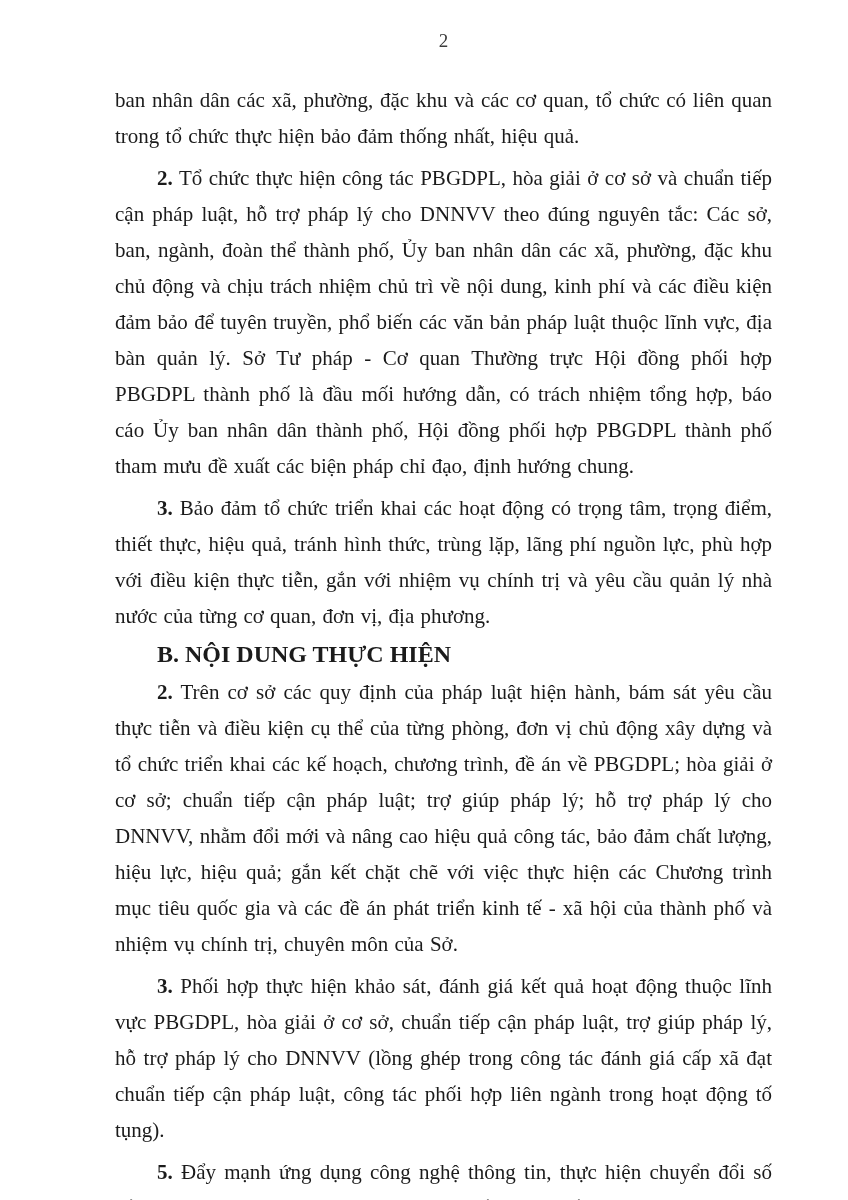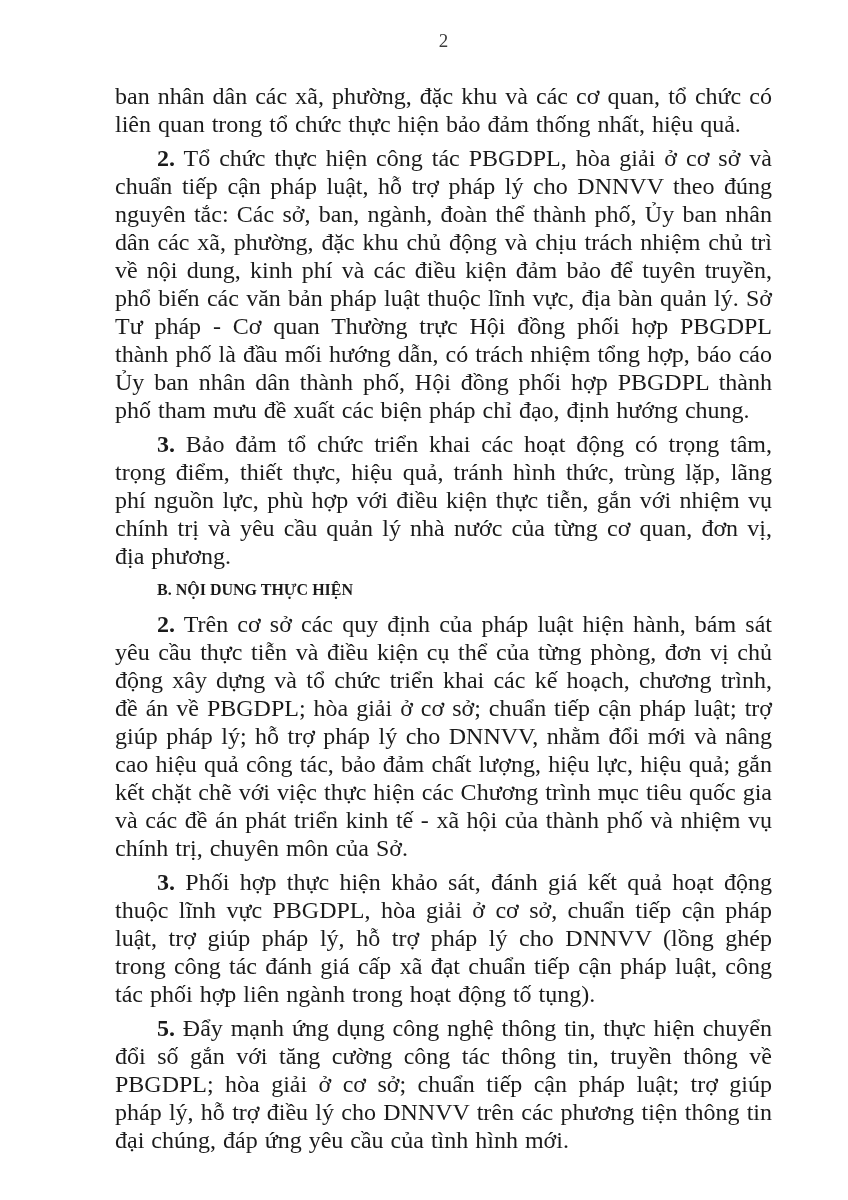--- a/index.html
+++ b/index.html
@@ -23,32 +23,32 @@
   }
   .pageno {
     text-align: center;
     font-size: 19px;
     line-height: 22px;
     color: #3c3c3c;
     margin: 0 0 30px 0;
   }
   p.para {
     margin: 0 0 6px 0;
-    font-size: 24px;
-    line-height: 28px;
+    font-size: 21px;
+    line-height: 36px;
     text-align: justify;
     text-indent: 42px;
     word-spacing: 1px;
   }
   p.para.cont {
     text-indent: 0;
   }
   p.heading {
     margin: 8px 0 8px 0;
-    font-size: 16px;
+    font-size: 24px;
     line-height: 24px;
     font-weight: bold;
     text-indent: 42px;
     text-align: left;
   }
   b.num {
     font-weight: bold;
   }
 </style>
 </head>

